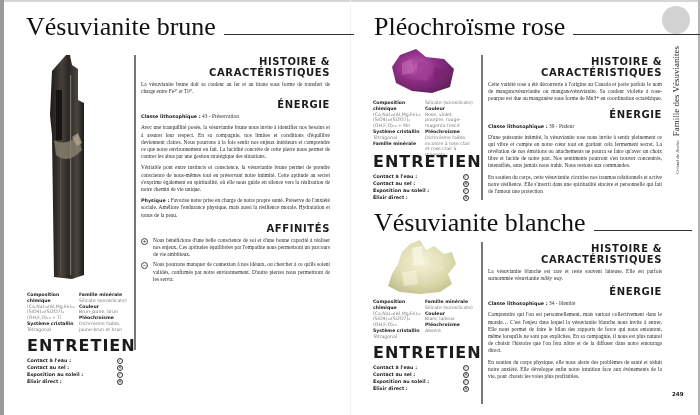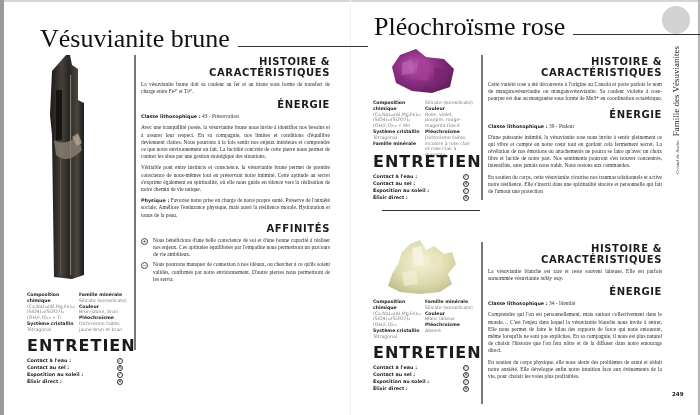--- a/index.html
+++ b/index.html
@@ -46,21 +46,21 @@
   .page-num { position: absolute; left: 672px; top: 391px; font-family: "DejaVu Sans", sans-serif; font-weight: bold; font-size: 5.5px; color: #111; }
 </style>
 </head>
 <body>
 
 <div class="page-border-top"></div>
 <div class="page-border-left"></div>
 <div class="page-border-right"></div>
 <div class="page-gutter"></div>
 
-<div class="title" style="left:40px; top:14px;margin-top:12px;">
+<div class="title" style="left:26px; top:14px;">
   <span>Vésuvianite brune</span>
   <span class="rule" style="width:130px;"></span>
 </div>
 
 <svg class="mineral-img" style="left:48px; top:55px;" width="40" height="230" viewBox="0 0 40 230">
   <defs>
     <linearGradient id="gB" x1="0" x2="1">
       <stop offset="0" stop-color="#1b1a18"></stop>
         <stop offset="0.35" stop-color="#45403a"></stop>
       <stop offset="0.55" stop-color="#2a2724"></stop>
@@ -201,20 +201,21 @@
       <span>Exposition au soleil :</span>
       <span class="care-ic">✓</span>
     </div>
   <div class="care-row">
       <span>Élixir direct :</span>
       <span class="care-ic no">✕</span>
     </div>
 </div>
 
 <div class="title" style="left:374px; top:210px;">
+  <span>Vésuvianite blanche</span>
   <span class="rule" style="width:98px;"></span>
 </div>
 
 <svg class="mineral-img" style="left:382px; top:238px;" width="80" height="58" viewBox="0 0 80 58">
   <defs>
     <radialGradient id="gW" cx="0.5" cy="0.4" r="0.7">
       <stop offset="0" stop-color="#f4f2d8"></stop>
         <stop offset="0.6" stop-color="#dcd9ac"></stop>
         <stop offset="1" stop-color="#bdb98a"></stop>
     </radialGradient>

